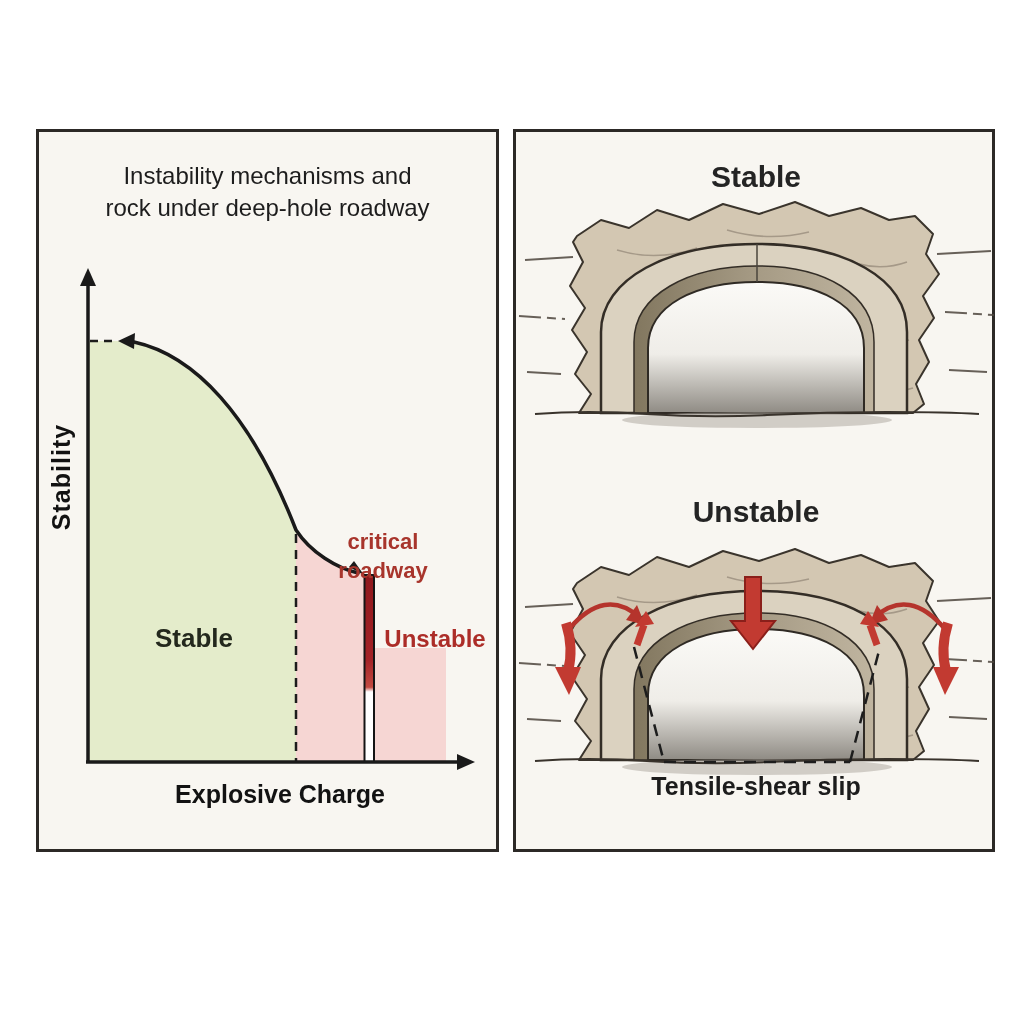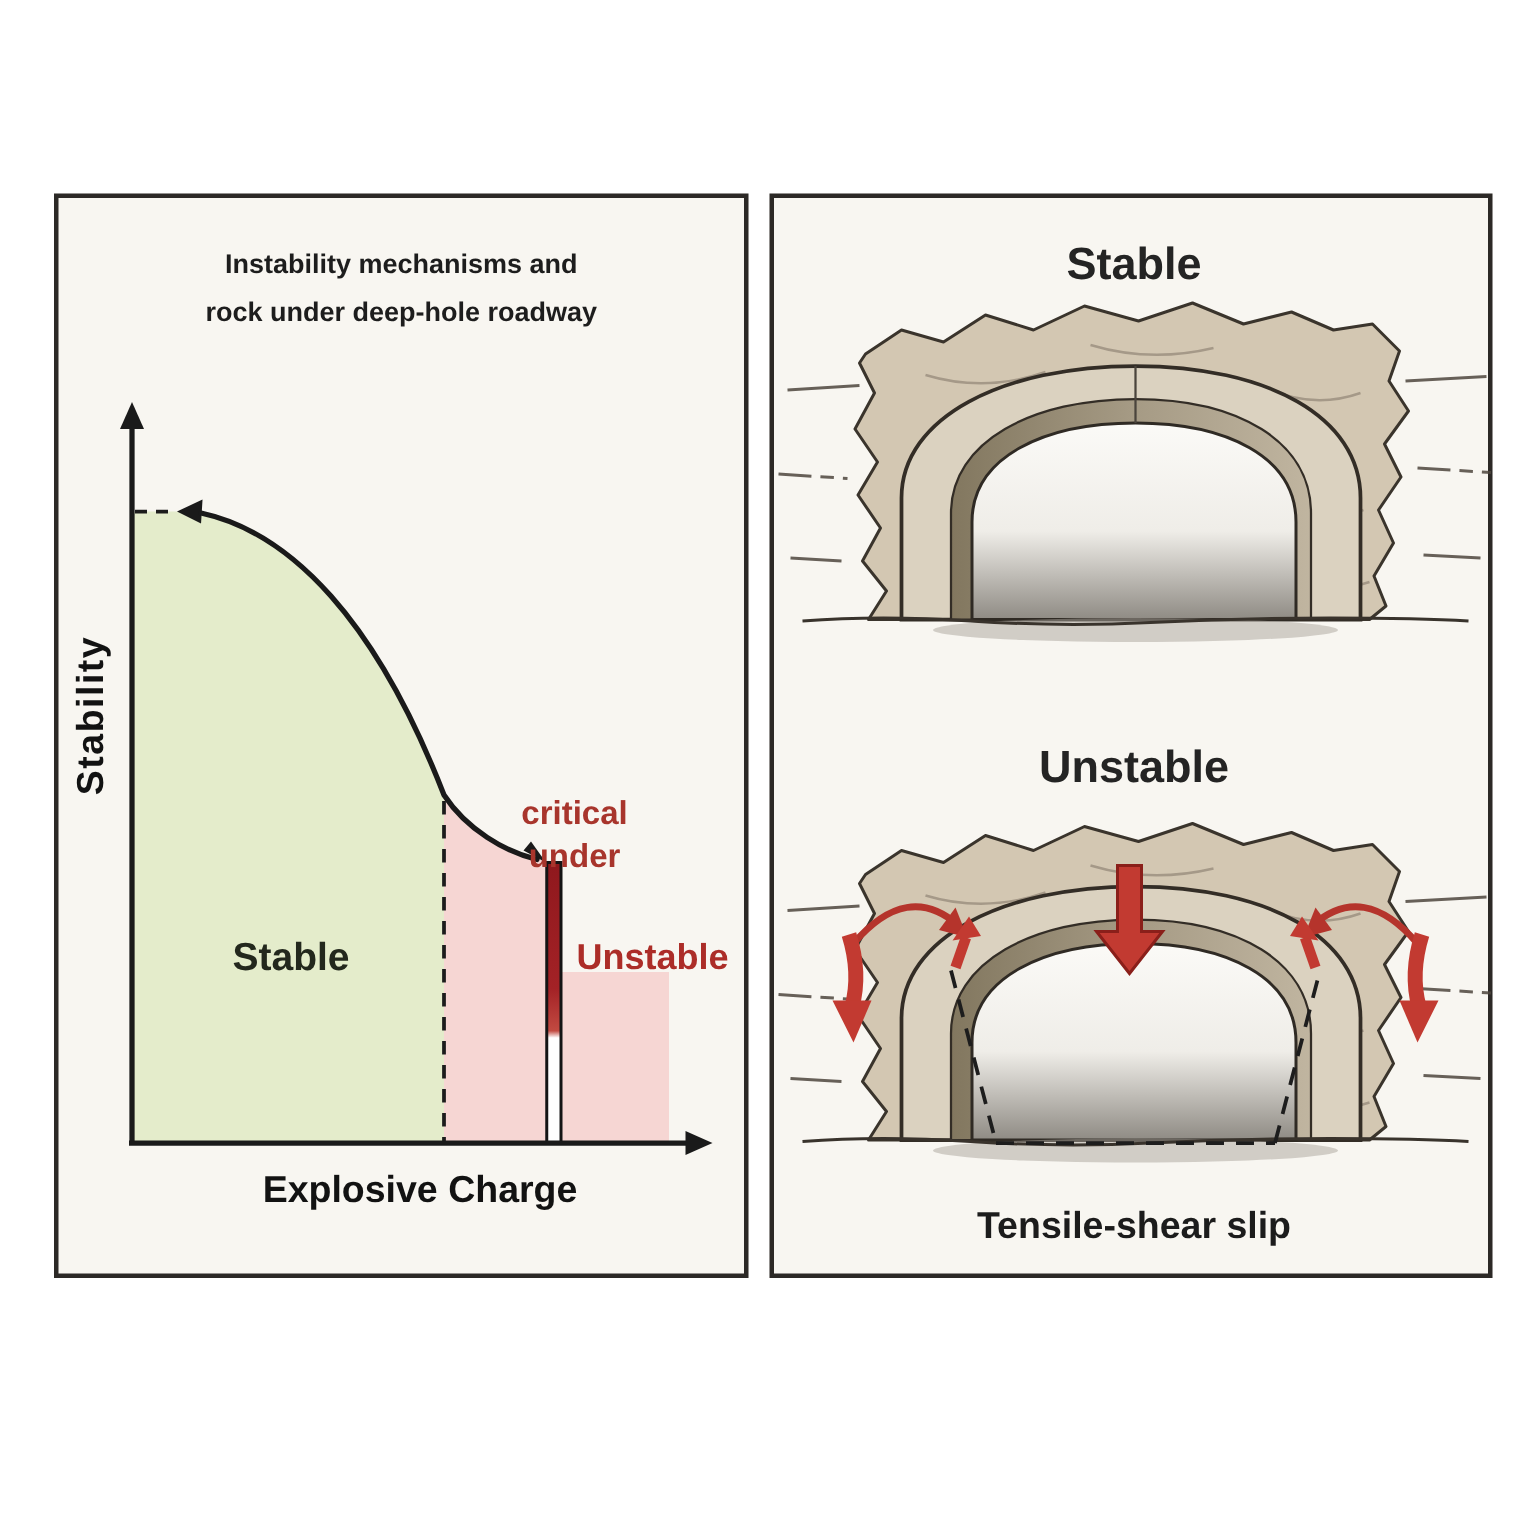--- a/index.html
+++ b/index.html
@@ -4,34 +4,34 @@
 <style>
   html,body{margin:0;padding:0;background:#ffffff;}
   body{width:1024px;height:1024px;position:relative;overflow:hidden;
        font-family:"Liberation Sans", sans-serif;}
   .panel{position:absolute;background:#f8f6f1;border:3px solid #2c2926;box-sizing:border-box;}
   #panel-chart{left:36px;top:129px;width:463px;height:723px;}
   #panel-tunnels{left:513px;top:129px;width:482px;height:723px;}
   .panel svg{position:absolute;left:0;top:0;}
   .lbl{position:absolute;transform:translate(-50%,-50%);font-weight:bold;white-space:nowrap;}
   .chart-title{position:absolute;left:0;top:28px;width:100%;text-align:center;
-      font-weight:bold;font-size:18px;line-height:32px;color:#1d1d1d;}
+      font-weight:normal;font-size:24px;line-height:32px;color:#1d1d1d;}
   .ylabel{left:22px;top:345px;transform:translate(-50%,-50%) rotate(-90deg);
       font-size:25px;color:#121212;letter-spacing:1px;}
   .xlabel{left:241px;top:662px;font-size:25px;color:#121212;}
   .stable-lbl{left:155px;top:506px;font-size:26px;color:#23281d;}
   .unstable-lbl{left:396px;top:507px;font-size:24px;color:#ac2d28;}
   .critical-lbl{position:absolute;left:344px;top:388px;transform:translate(-50%,-50%);
       font-weight:bold;font-size:22px;line-height:29px;color:#a8352c;text-align:center;margin-top:36px;}
   .tunnel-title{font-size:30px;color:#242424;}
   .t-stable{left:240px;top:45px;}
   .t-unstable{left:240px;top:380px;}
   .tunnel-caption{font-size:25px;color:#1c1c1c;}
   .c-stable{left:239px;top:306px;}
-  .c-unstable{left:240px;top:686px;}
+  .c-unstable{left:240px;top:654px;}
 </style>
 </head>
 <body>
 
 <section class="panel" id="panel-chart">
 
   <div class="chart-title">
     <div>Instability mechanisms and</div>
     <div>rock under deep-hole roadway</div>
   </div>
@@ -70,21 +70,21 @@
     <path d="M47,630 L424,630" stroke="#1a1a1a" stroke-width="3.5"></path>
     <polygon points="436,630 418,622 418,638" fill="#1a1a1a"></polygon>
   </svg>
 
   <div class="lbl ylabel">Stability</div>
   <div class="lbl xlabel">Explosive Charge</div>
   <div class="lbl stable-lbl">Stable</div>
   <div class="lbl unstable-lbl">Unstable</div>
   <div class="critical-lbl">
     <div>critical</div>
-    <div>under</div>
+    <div>roadway</div>
   </div>
 </section>
 
 <section class="panel" id="panel-tunnels">
 
   <div class="lbl tunnel-title t-stable">Stable</div>
   <div class="lbl tunnel-title t-unstable">Unstable</div>
   <div class="lbl tunnel-caption c-unstable">Tensile-shear slip</div>
 
   <svg width="482" height="717" viewBox="0 0 482 717">

